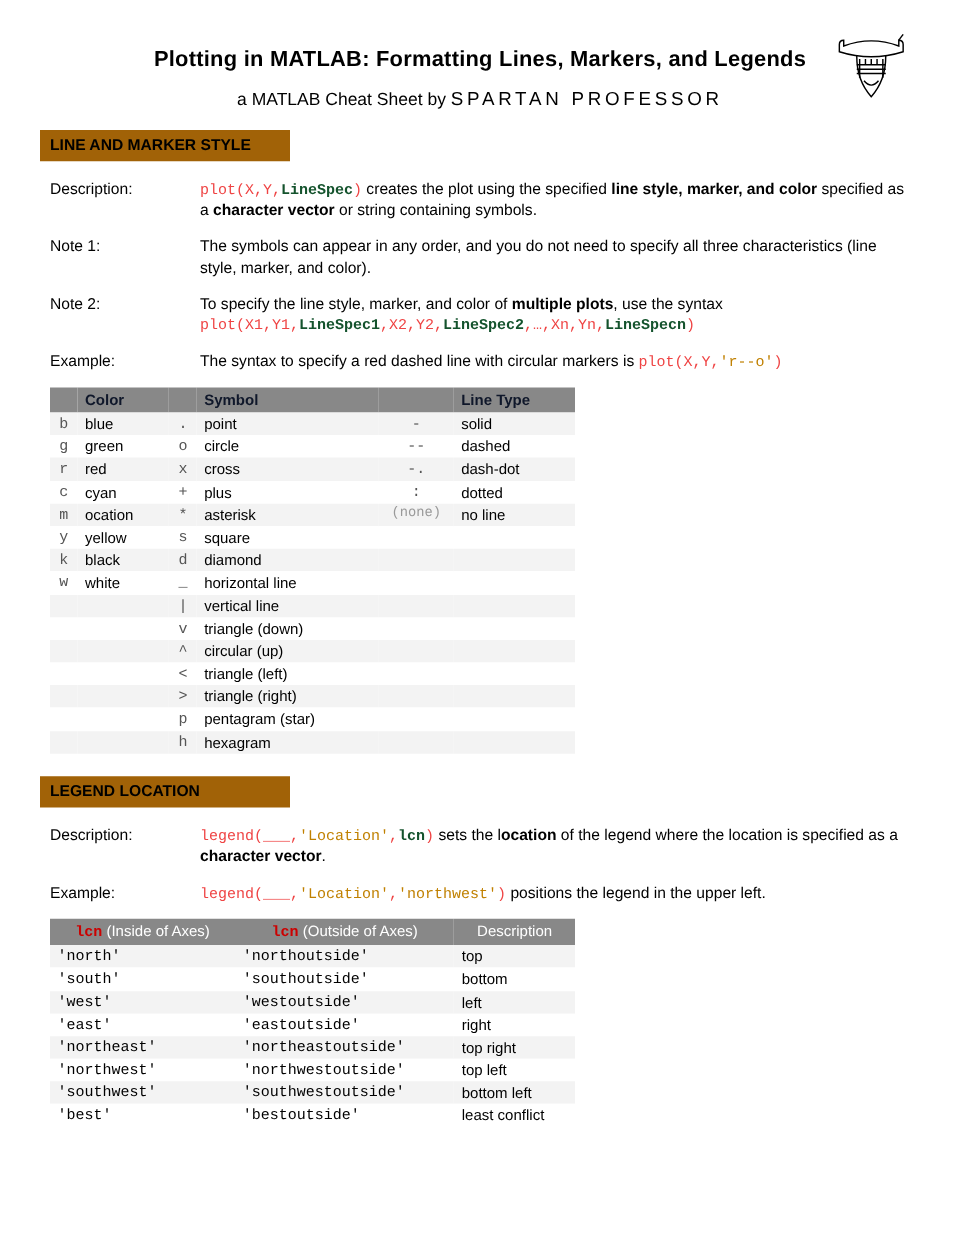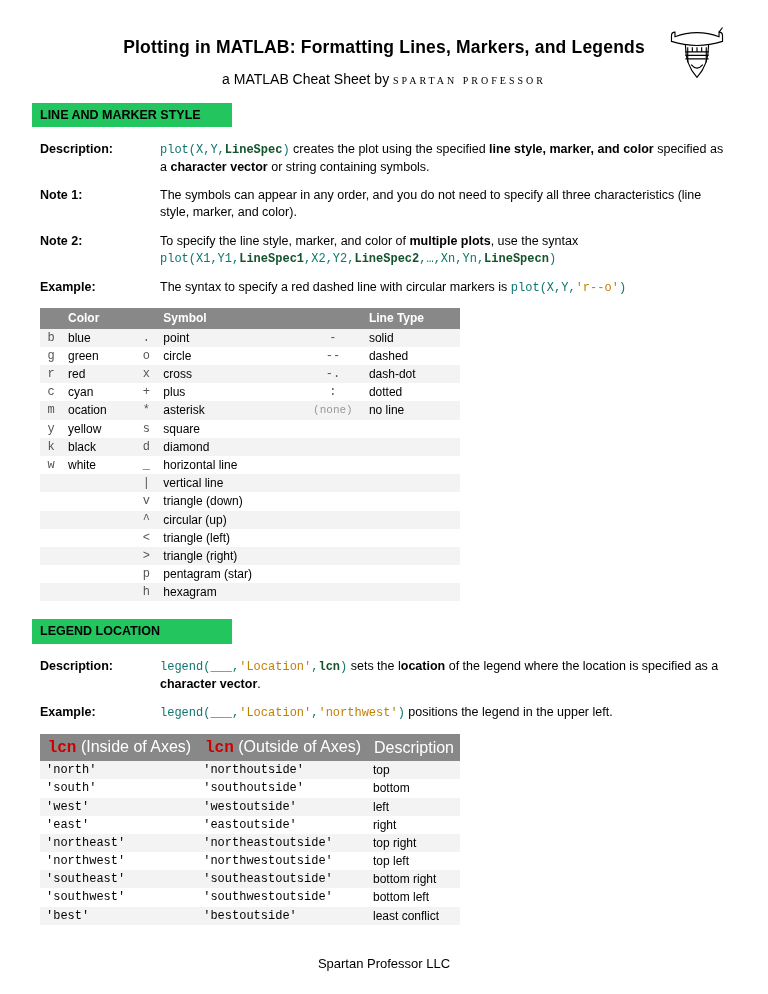--- a/index.html
+++ b/index.html
@@ -29,63 +29,63 @@
     font-weight: 700;
     margin-bottom: 10px;
     letter-spacing: 0.2px;
   }
   .subtitle {
     text-align: center;
     font-size: 14px;
     margin-bottom: 14px;
   }
   .brand {
-    font-family: Liberation Serif, serif;
+    font-family: Liberation Sans, sans-serif;
     letter-spacing: 3px;
-    font-size: 10px;
+    font-size: 15px;
   }
   .section-head {
-    background: #22c55e;
+    background: #a16207;
     font-weight: bold;
     padding: 4px 8px;
     font-size: 12.5px;
     display: inline-block;
     min-width: 200px;
     margin-bottom: 14px;
     margin-left: -8px;
   }
   .row {
     display: flex;
     margin-bottom: 12px;
   }
   .row .label {
     width: 120px;
     flex: 0 0 120px;
-    font-weight: bold;
+    font-weight: normal;
   }
   .row .body {
     flex: 1;
   }
   .code {
     font-family: "Courier New", Courier, monospace;
     font-size: 12px;
   }
-  .code-gray { color: #0f766e; }
+  .code-gray { color: #ef4444; }
   .code-red { color: #14532d; font-weight: bold; }
   b { font-weight: bold; }
   
   table {
     border-collapse: collapse;
     margin-top: 4px;
     font-size: 12px;
   }
   .t1 { width: 420px; }
   .t1 th {
     background: #888;
-    color: #ffffff;
+    color: #0f172a;
     font-weight: bold;
     text-align: left;
     padding: 2px 6px;
     font-size: 12px;
   }
   .t1 td {
     padding: 1px 6px;
     vertical-align: middle;
   }
   .t1 tr:nth-child(odd) td { background: #f3f3f3; }
@@ -94,23 +94,23 @@
   .t1 .linesym { font-family: "Courier New", Courier, monospace; text-align: center; width: 60px; color: #555; }
   .t1 .desc { text-align: left; }
   .t1 th.sym, .t1 th.linesym { text-align: center; }
   .t1 .none { color: #999; font-size: 11px; }
 
   .t2 { width: 420px; margin-top:4px;}
   .t2 th {
     background: #888;
     color: #fff;
     font-weight: normal;
-    text-align: right;
+    text-align: center;
     padding: 2px 6px;
-    font-size: 16px;
+    font-size: 12px;
   }
   .t2 th .lcn { font-family: "Courier New", Courier, monospace; color: #c00; font-weight: bold; }
   .t2 td {
     padding: 1px 6px;
     font-family: "Courier New", Courier, monospace;
     font-size: 12px;
   }
   .t2 td.d { font-family: Arial, Helvetica, sans-serif; }
   .t2 tr:nth-child(odd) td { background: #f3f3f3; }
   .t2 tr:nth-child(even) td { background: #fff; }
@@ -359,33 +359,27 @@
           <td>'northeast'</td>
           <td>'northeastoutside'</td>
           <td class="d">top right</td>
         </tr>
         <tr>
           <td>'northwest'</td>
           <td>'northwestoutside'</td>
           <td class="d">top left</td>
         </tr>
         <tr>
-          <td>'southeast'</td>
-          <td>'southeastoutside'</td>
-          <td class="d">bottom right</td>
-        </tr>
-        <tr>
           <td>'southwest'</td>
           <td>'southwestoutside'</td>
           <td class="d">bottom left</td>
         </tr>
         <tr>
           <td>'best'</td>
           <td>'bestoutside'</td>
           <td class="d">least conflict</td>
         </tr>
       </tbody>
   </table>
 
   <div class="footer">
-    <div>Spartan Professor LLC</div>
   </div>
 </div>
 
 </body></html>

